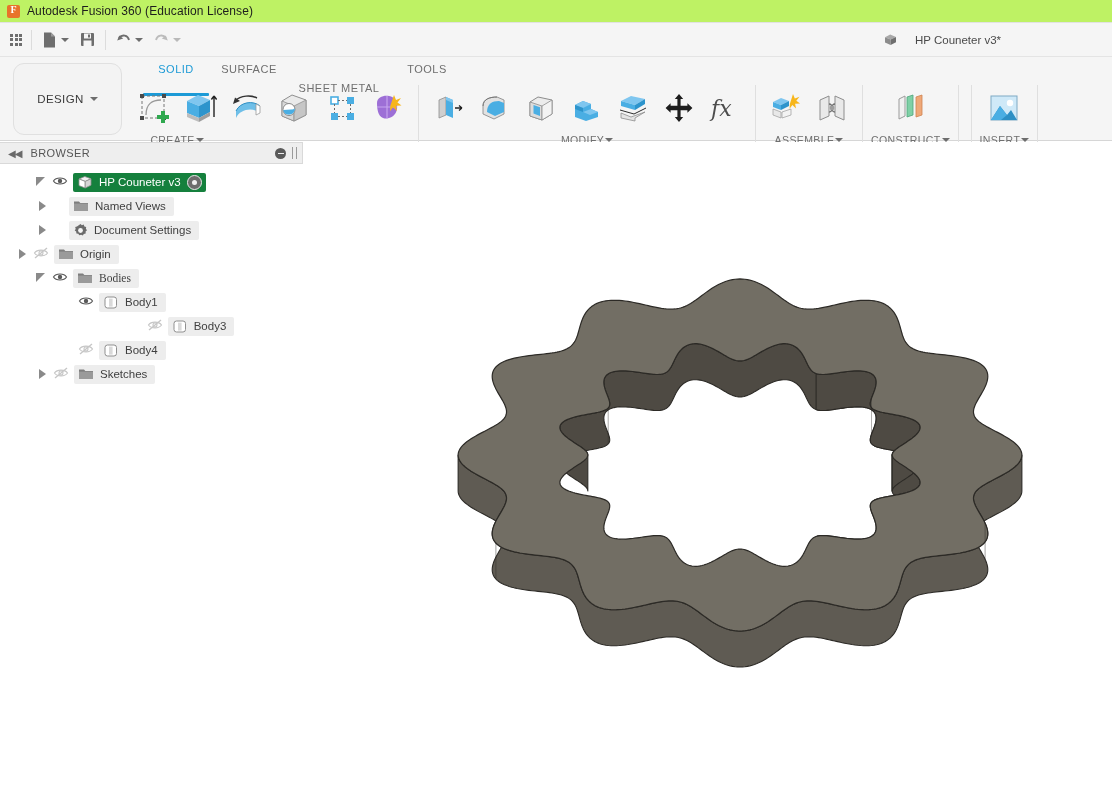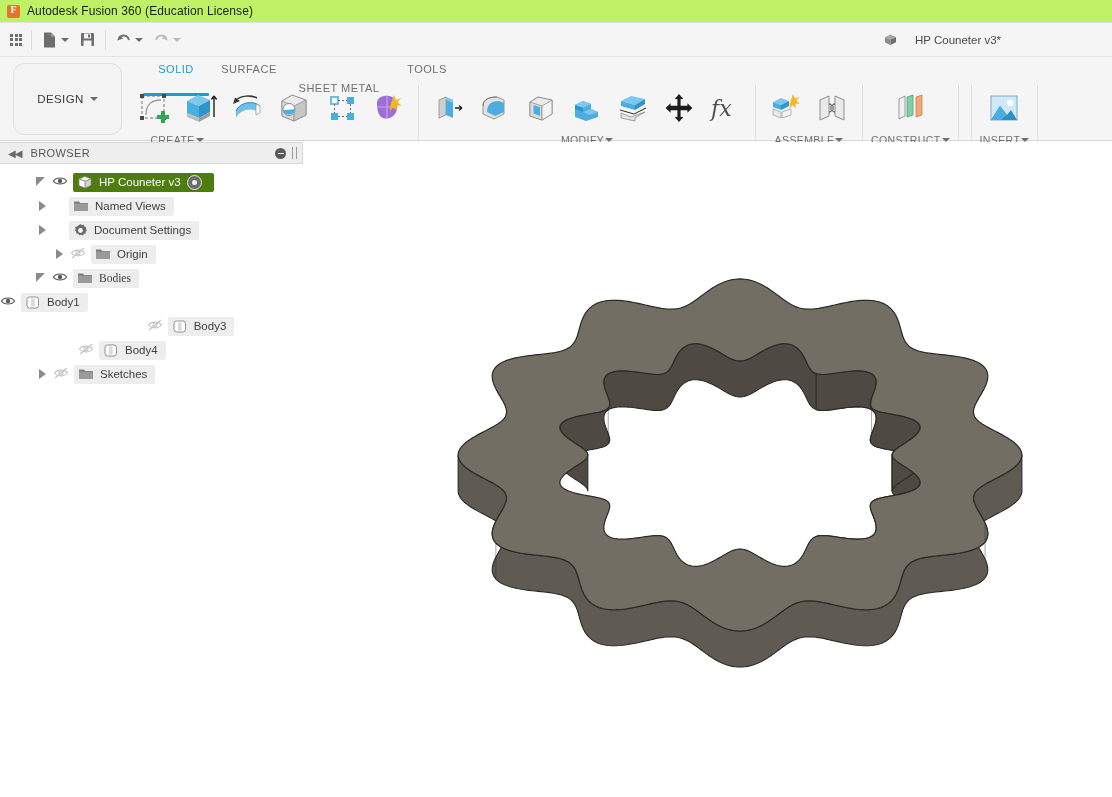--- a/index.html
+++ b/index.html
@@ -139,21 +139,21 @@
   }
   .tri-down{
     position:absolute;left:0px;top:1px;width:0;height:0;
     border-left:9px solid #8a8a8a;border-bottom:9px solid transparent;
   }
   .eye{width:16px;height:16px;margin-right:5px;flex:0 0 auto;}
   .node-chip{
     display:flex;align-items:center;gap:6px;
     background:#ededed;border-radius:2px;height:19px;padding:0 8px 0 4px;
   }
-  .node-chip.root{background:#4d7c0f;padding-right:12px;}
+  .node-chip.root{background:#15803d;padding-right:4px;}
   .node-label{font-size:11.5px;color:#3f3f3f;white-space:nowrap;}
   .node-chip.root .node-label{color:#ffffff;}
   .radio-dot{
     width:13px;height:13px;border-radius:50%;border:1.5px solid #e9e9e9;
     display:flex;align-items:center;justify-content:center;background:#6d6d6d;
   }
   .radio-dot i{width:5px;height:5px;border-radius:50%;background:#f0f0f0;display:block;}
 
   
   .canvas{
@@ -526,21 +526,21 @@
       <span class="eye" style="width:0;margin-right:0;"></span>
       <span class="node-chip" style="margin-left:16px;">
         <svg width="15" height="15" viewBox="0 0 15 15">
           <path d="M7.5 1 l1.4 1.2 1.8 -.6 .7 1.8 1.8 .5 -.3 1.9 1.1 1.5 -1.4 1.3 .1 1.9 -1.9 .4 -1 1.6 -1.7 -.8 -1.8 .6 -1 -1.6 -1.9 -.2 -.2 -1.9 -1.5 -1.1 1 -1.6 -.5 -1.8 1.8 -.6z" fill="#6b6b6b"></path>
           <circle cx="7.5" cy="7.5" r="2.4" fill="#f6f6f6"></circle>
         </svg>
         <span class="node-label">Document Settings</span>
       </span>
     </div>
 
-    <div class="node" style="padding-left:53px;">
+    <div class="node" style="padding-left:16px;">
       <span class="expander" style="margin-left:1px;">
           <span class="tri-right"></span>
         </span>
       <span class="eye">
         <svg width="16" height="14" viewBox="0 0 16 14">
           <path d="M1.5 7 C4 3.2, 12 3.2, 14.5 7 C12 10.8, 4 10.8, 1.5 7 Z" fill="none" stroke="#c6c6c6" stroke-width="1.2"></path>
           <circle cx="8" cy="7" r="2" fill="none" stroke="#c6c6c6" stroke-width="1.1"></circle>
           <path d="M2 12 L14 2" stroke="#c6c6c6" stroke-width="1.3"></path>
         </svg>
       </span>
@@ -565,21 +565,21 @@
       </span>
       <span class="node-chip">
         <svg width="16" height="14" viewBox="0 0 16 14">
           <path d="M1 2.5 h5 l1.3 1.6 H15 V12 H1 Z" fill="#7e7e7e"></path>
           <path d="M1 4.6 h14 V12 H1 Z" fill="#9a9a9a"></path>
         </svg>
         <span class="node-label">Bodies</span>
       </span>
     </div>
 
-    <div class="node" style="">
+    <div class="node" style="padding-left:78px;">
       <span class="eye">
         <svg width="16" height="14" viewBox="0 0 16 14">
           <path d="M1.5 7 C4 3, 12 3, 14.5 7 C12 11, 4 11, 1.5 7 Z" fill="none" stroke="#5a5a5a" stroke-width="1.2"></path>
           <circle cx="8" cy="7" r="2.2" fill="#5a5a5a"></circle>
         </svg>
       </span>
       <span class="node-chip">
         <svg width="16" height="15" viewBox="0 0 16 15">
           <rect x="2" y="2" width="11.5" height="11" rx="2.5" fill="#ffffff" stroke="#8f8f8f" stroke-width="1"></rect>
           <rect x="6" y="3.6" width="3.6" height="8" fill="#d9d9d9"></rect>

